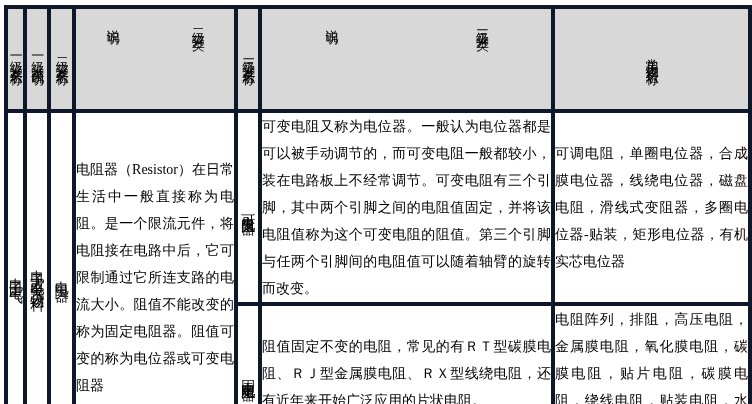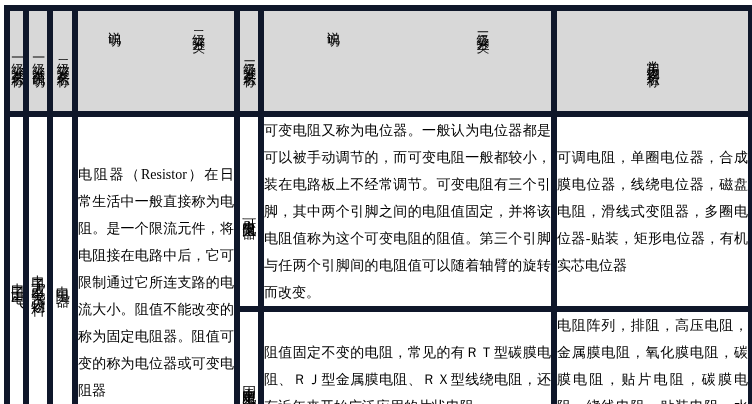--- a/index.html
+++ b/index.html
@@ -18,21 +18,21 @@
   }
   table.cls-table {
     position: absolute;
     left: 4px;
     top: 5px;
     width: 744px;
     border-collapse: collapse;
     table-layout: fixed;
   }
   table.cls-table td {
-    border: 6px solid #0f172a;
+    border: 4px solid #0f172a;
     padding: 0;
     vertical-align: middle;
     overflow: hidden;
   }
   tr.tr-header { height: 100px; }
   tr.tr-row1   { height: 160px; }
   tr.tr-row2   { height: 131px; }
 
   td.header-cell {
     background: #d8d8d8;

